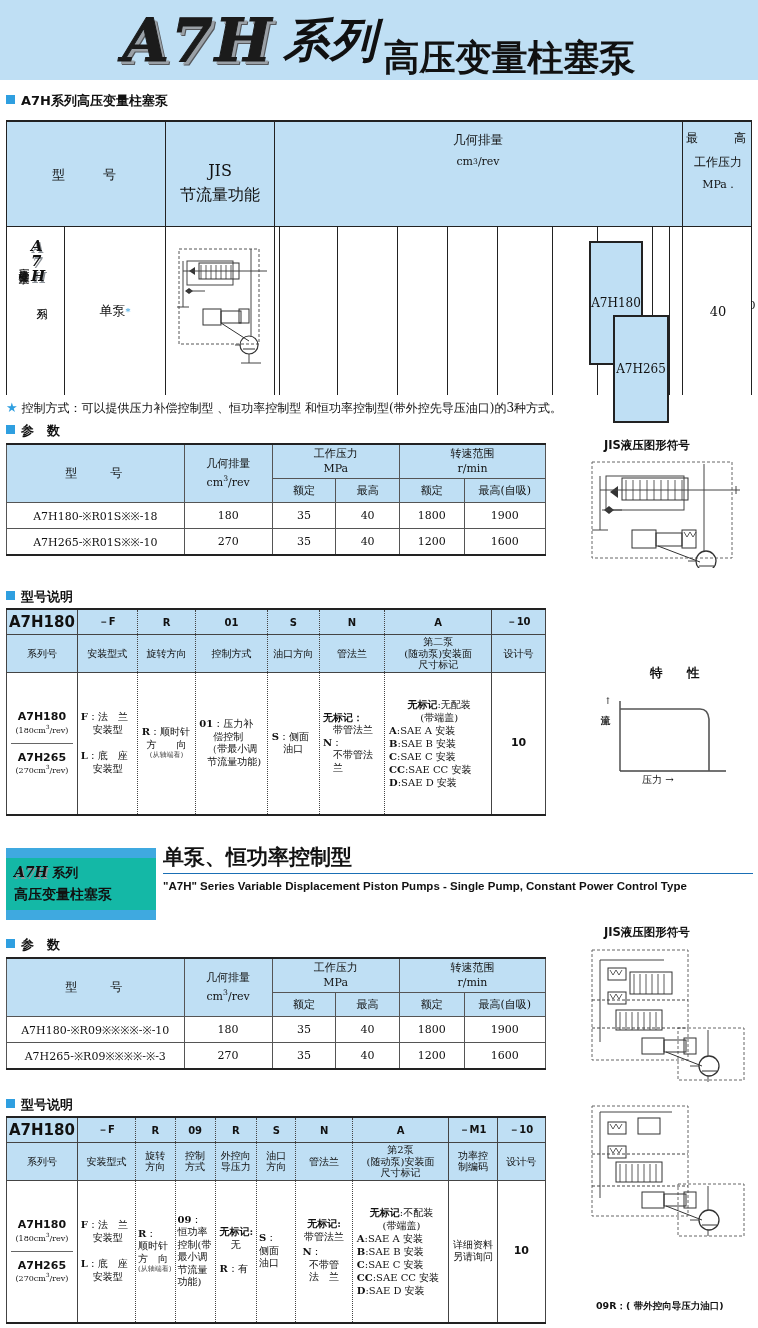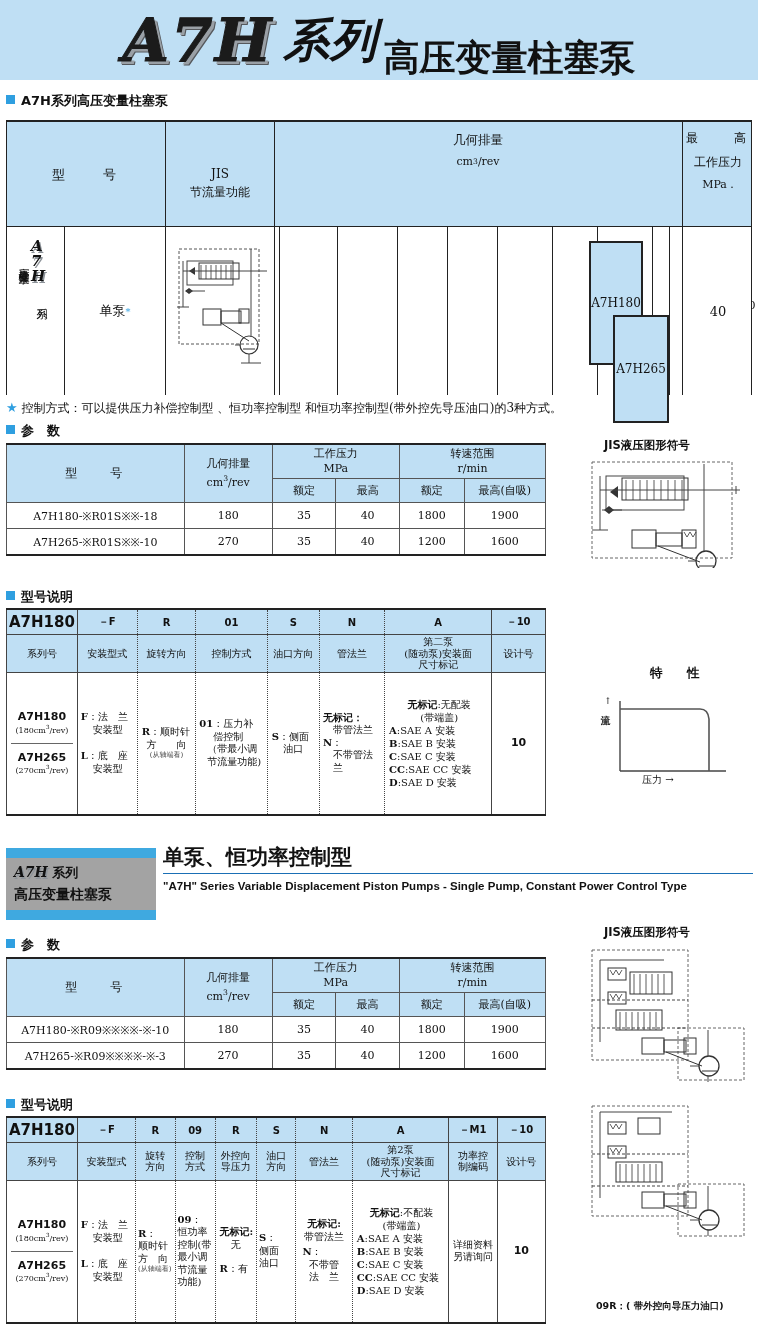--- a/index.html
+++ b/index.html
@@ -72,21 +72,21 @@
     text-align:center;vertical-align:middle;font-size:10px;color:#111;}
   .mc-code td{background:#bfdff4;font-weight:bold;font-size:17px;height:22px;
     border-bottom:1px solid #444;}
   .mc-name td{background:#bfdff4;font-size:9px;line-height:1.15;height:34px;
     border-bottom:1.5px solid #444;font-family:"DejaVu Serif",serif;}
   .mc-desc td{background:#fff;font-size:8.5px;line-height:1.25;
     font-family:"DejaVu Serif",serif;vertical-align:middle;padding:3px 2px;}
   .mc-solid{border-left:1px solid #444 !important;border-right:1px solid #444 !important;}
 
   
-  .s2logo{position:absolute;left:6px;top:848px;width:150px;height:72px;background:#a3a3a3;}
+  .s2logo{position:absolute;left:6px;top:848px;width:150px;height:72px;background:#14b8a6;}
   .s2logo .bar-t{position:absolute;left:0;top:0;width:100%;height:10px;background:#3fa9e0;}
   .s2logo .bar-b{position:absolute;left:0;bottom:0;width:100%;height:10px;background:#3fa9e0;}
   .s2logo .l1{position:absolute;left:8px;top:16px;font-weight:bold;font-size:14px;
     font-style:italic;font-family:"DejaVu Serif",serif;
     text-shadow:1.5px 1.5px 0 #8d9399;letter-spacing:0px;}
   .s2logo .l1 span.ser{font-style:normal;font-family:"DejaVu Sans",sans-serif;font-size:13px;
     text-shadow:none;}
   .s2logo .l2{position:absolute;left:8px;top:38px;font-weight:bold;font-size:14px;
     font-family:"DejaVu Sans",sans-serif;}
   .s2title{position:absolute;left:163px;top:846px;width:590px;}
@@ -124,21 +124,21 @@
   </div>
 
   <div class="sec-head" style="left:6px;top:92px;">
     <span class="bullet"></span><span>A7H系列高压变量柱塞泵</span>
   </div>
 
   <div class="maintable">
 
     <div class="mt-headrow">
       <div class="cellc" style="left:0;top:0;width:158px;height:105px;font-size:13px;letter-spacing:4px;">型　　号</div>
-      <div class="cellc" style="left:159px;top:0;width:108px;height:121px;flex-direction:column;font-size:12px;line-height:1.5;">
+      <div class="cellc" style="left:159px;top:0;width:108px;height:121px;flex-direction:column;font-size:16px;line-height:1.5;">
         <span>JIS</span>
         <span>节流量功能</span>
       </div>
       <div class="cellc" style="left:268px;top:8px;width:406px;height:20px;font-size:12.5px;">几何排量</div>
       <div class="cellc" style="left:268px;top:30px;width:406px;height:18px;font-size:11px;">cm<sup>3</sup>/rev</div>
       <div class="cellc" style="left:676px;top:6px;width:70px;height:20px;font-size:12px;letter-spacing:4px;">最　　高</div>
       <div class="cellc" style="left:676px;top:30px;width:70px;height:20px;font-size:12px;">工作压力</div>
       <div class="cellc" style="left:676px;top:52px;width:70px;height:20px;font-size:11px;">MPa .</div>
 
       <div class="axis-wrap">

